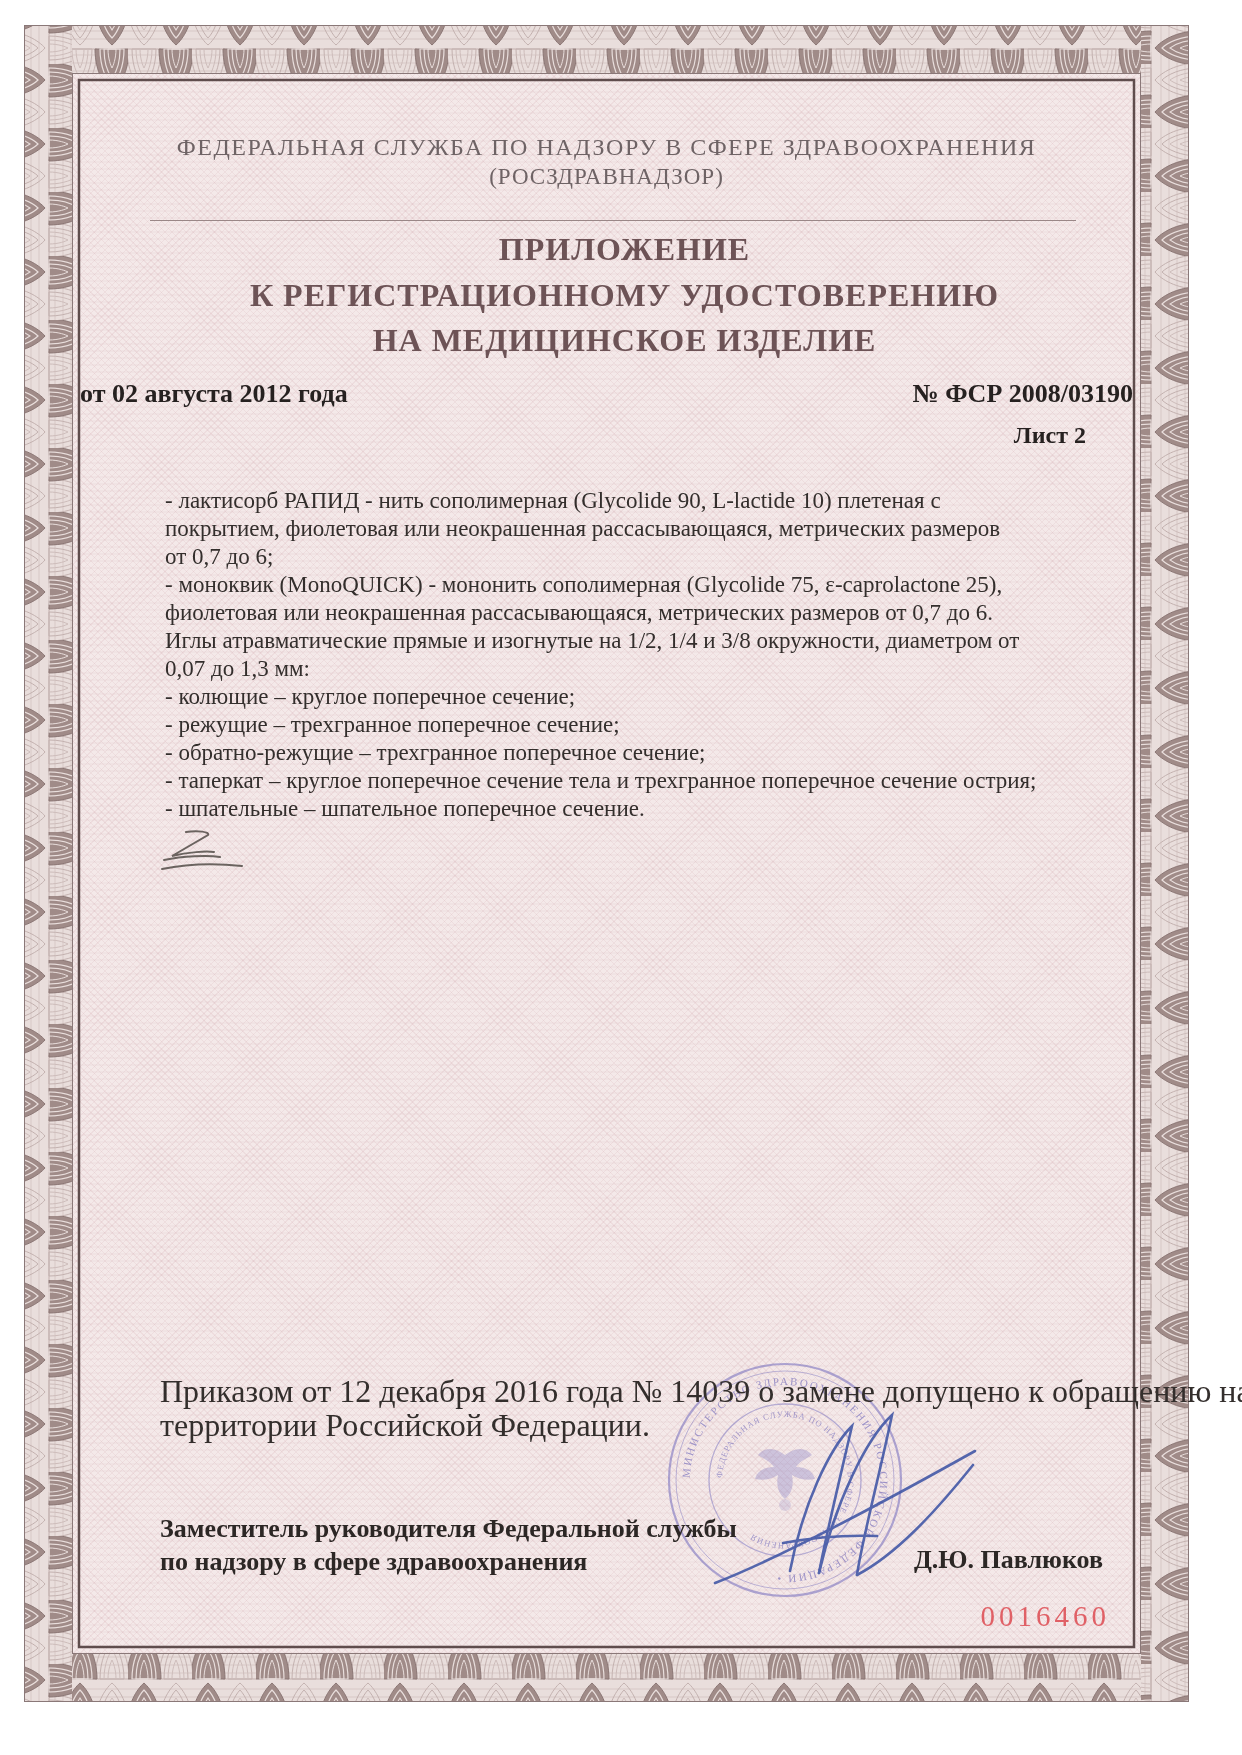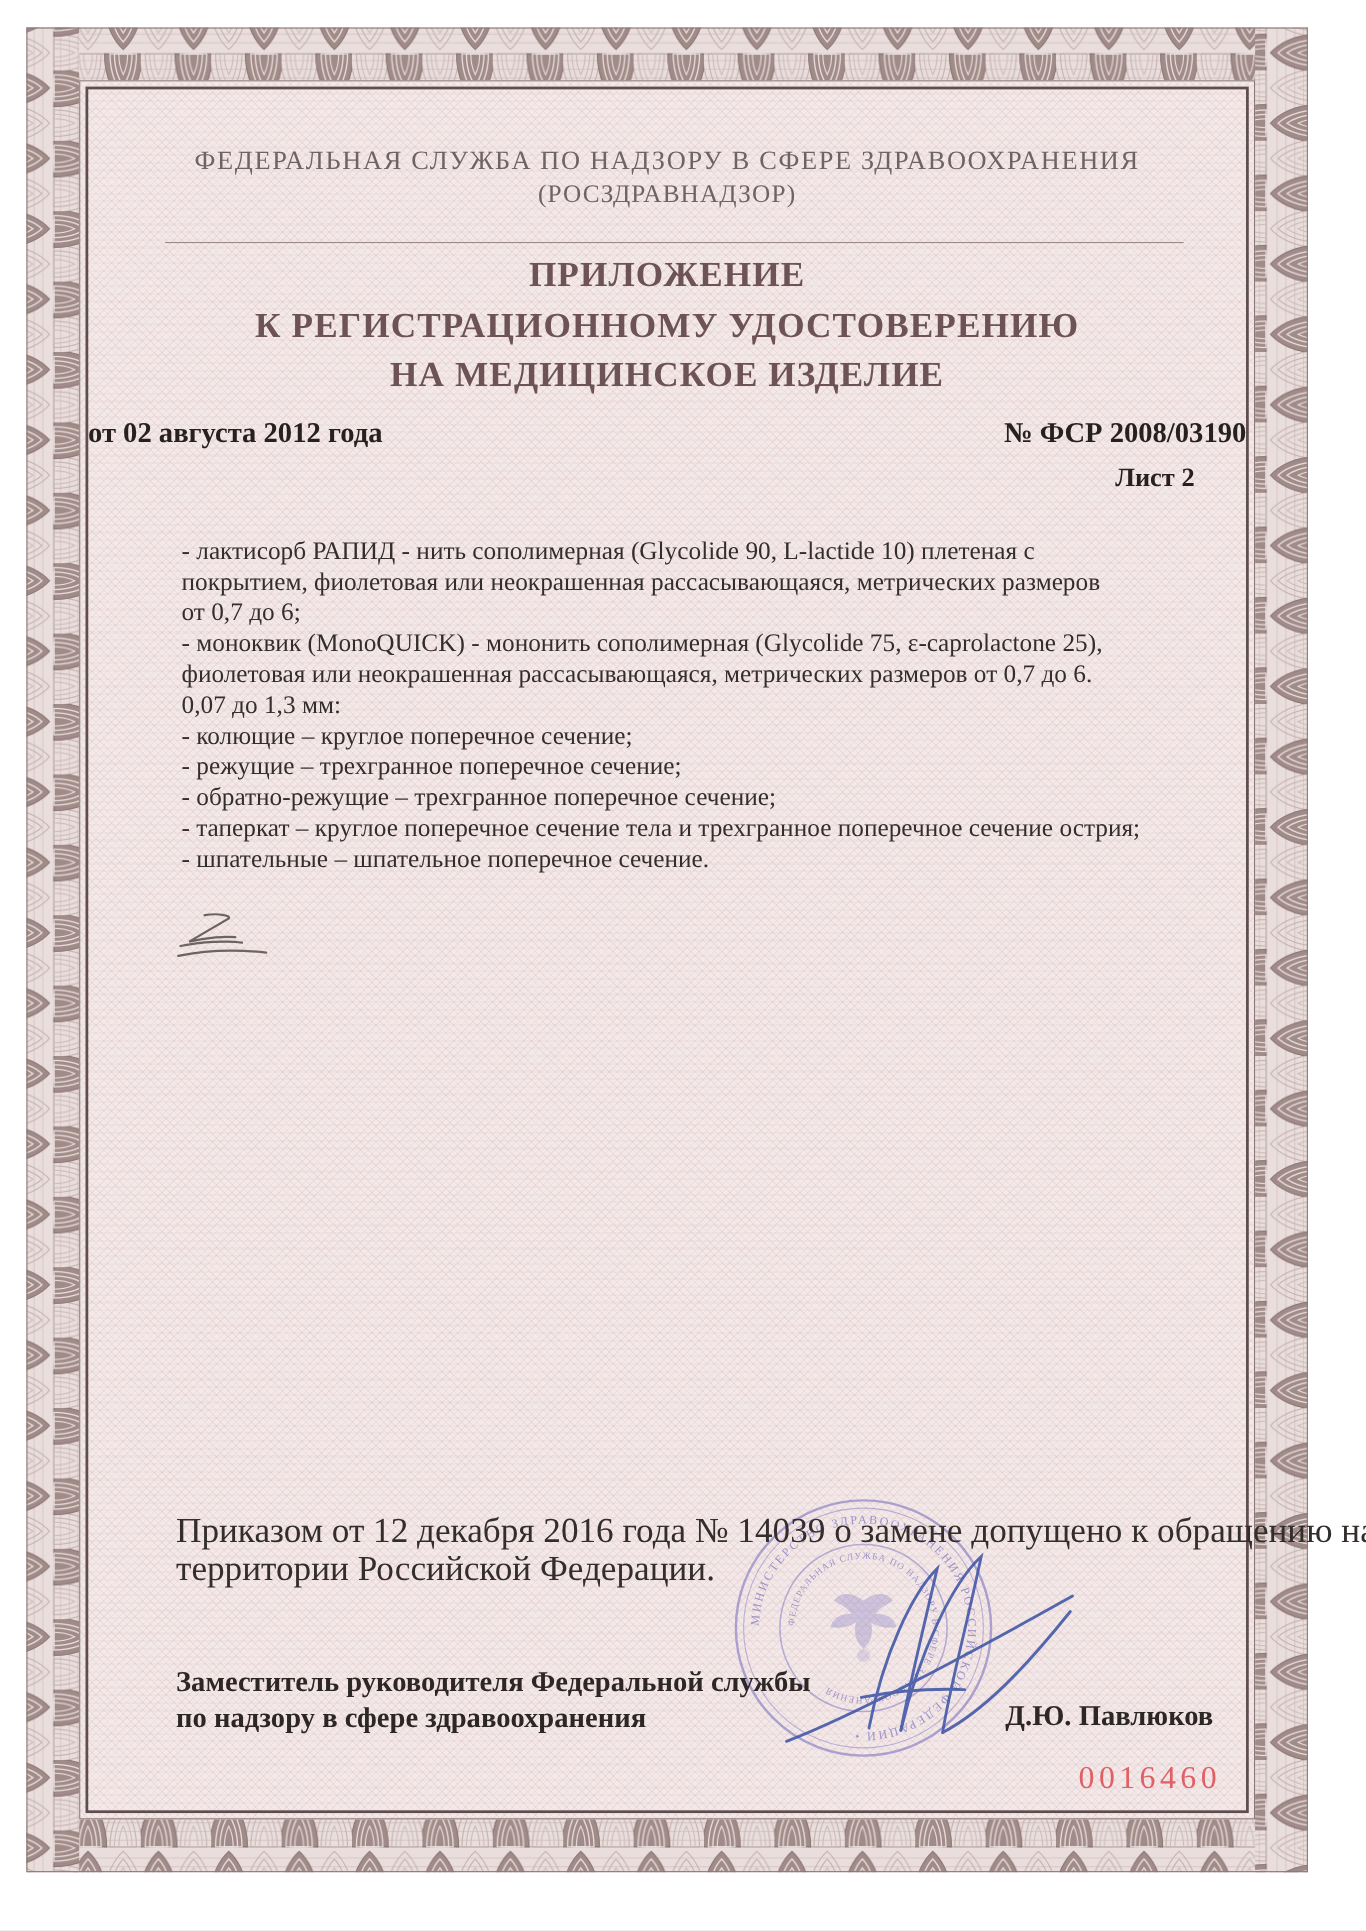--- a/index.html
+++ b/index.html
@@ -20,21 +20,21 @@
   .border-svg{position:absolute;left:0;top:0;z-index:2;pointer-events:none;}
   .stamp-svg{position:absolute;left:660px;top:1355px;z-index:3;opacity:0.85;}
   .content{position:absolute;inset:0;z-index:4;}
   .signature-svg{position:absolute;left:690px;top:1393px;z-index:5;}
   .scribble-svg{position:absolute;left:158px;top:826px;z-index:5;}
 
   .center-line{position:absolute;left:80px;width:1053px;text-align:center;white-space:nowrap;}
   .hdr{color:#6e6365;font-size:24px;letter-spacing:1.5px;}
   .hdr2{color:#6e6365;font-size:23px;letter-spacing:1px;}
   .divider{position:absolute;left:150px;width:926px;border-top:1.5px solid #9a8787;}
-  .title{color:#6d5356;font-weight:bold;font-size:32px;letter-spacing:1px;}
+  .title{color:#6d5356;font-weight:bold;font-size:32px;letter-spacing:1px;margin-left:18px;}
   .reg-row{position:absolute;left:80px;width:1053px;display:flex;justify-content:space-between;gap:58px;
     font-size:26px;font-weight:bold;color:#262120;white-space:nowrap;}
   .sheet{position:absolute;font-size:24px;font-weight:bold;color:#262120;white-space:nowrap;margin-left:10px;}
   .body-block{position:absolute;left:165px;top:487px;font-size:23px;line-height:28px;color:#332e2c;}
   .body-block div{white-space:nowrap;}
   .order-block{position:absolute;left:160px;top:1374px;font-size:32px;line-height:34px;color:#332e2c;}
   .order-block div{white-space:nowrap;}
   .signer-block{position:absolute;left:160px;top:1512px;font-size:26px;line-height:33px;
     font-weight:bold;color:#2c2725;}
   .signer-block div{white-space:nowrap;}
@@ -135,20 +135,21 @@
     </div>
 
     <div class="sheet" style="right:156px;top:422px">Лист 2</div>
 
     <div class="body-block">
       <div>- лактисорб РАПИД - нить сополимерная (Glycolide 90, L-lactide 10) плетеная с</div>
       <div>покрытием, фиолетовая или неокрашенная рассасывающаяся, метрических размеров</div>
       <div>от 0,7 до 6;</div>
       <div>- моноквик (MonoQUICK) - мононить сополимерная (Glycolide 75, ε-caprolactone 25),</div>
       <div>фиолетовая или неокрашенная рассасывающаяся, метрических размеров от 0,7 до 6.</div>
+      <div>Иглы атравматические прямые и изогнутые на 1/2, 1/4 и 3/8 окружности, диаметром от</div>
       <div>0,07 до 1,3 мм:</div>
       <div>- колющие – круглое поперечное сечение;</div>
       <div>- режущие – трехгранное поперечное сечение;</div>
       <div>- обратно-режущие – трехгранное поперечное сечение;</div>
       <div>- таперкат – круглое поперечное сечение тела и трехгранное поперечное сечение острия;</div>
       <div>- шпательные – шпательное поперечное сечение.</div>
     </div>
 
     <div class="order-block">
       <div>Приказом от 12 декабря 2016 года № 14039 о замене допущено к обращению на</div>

